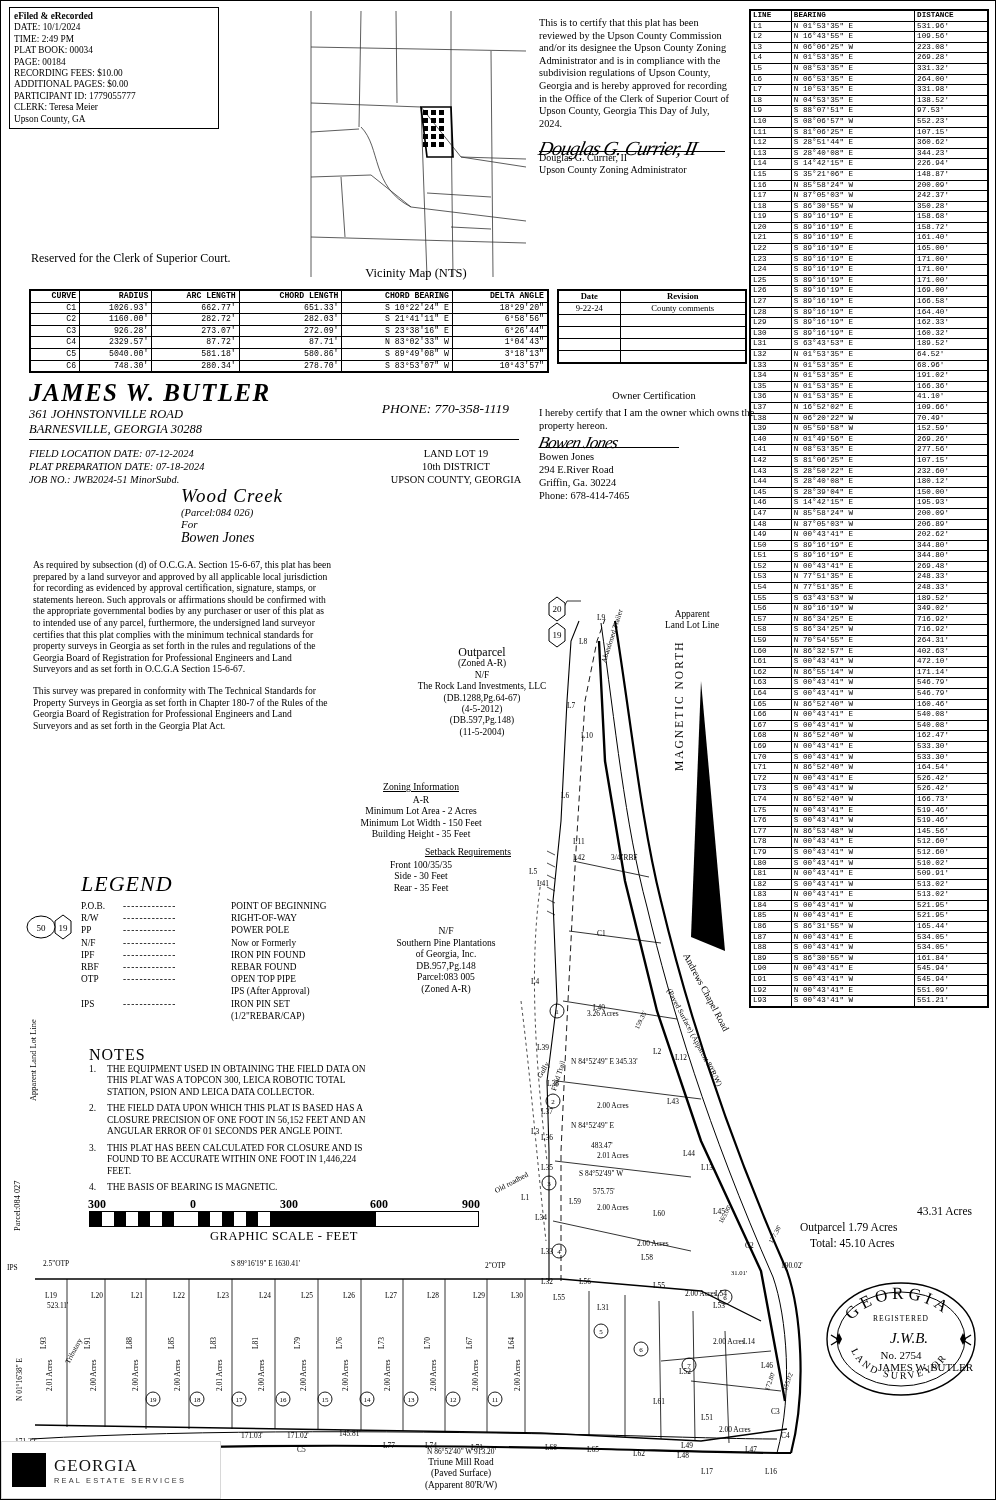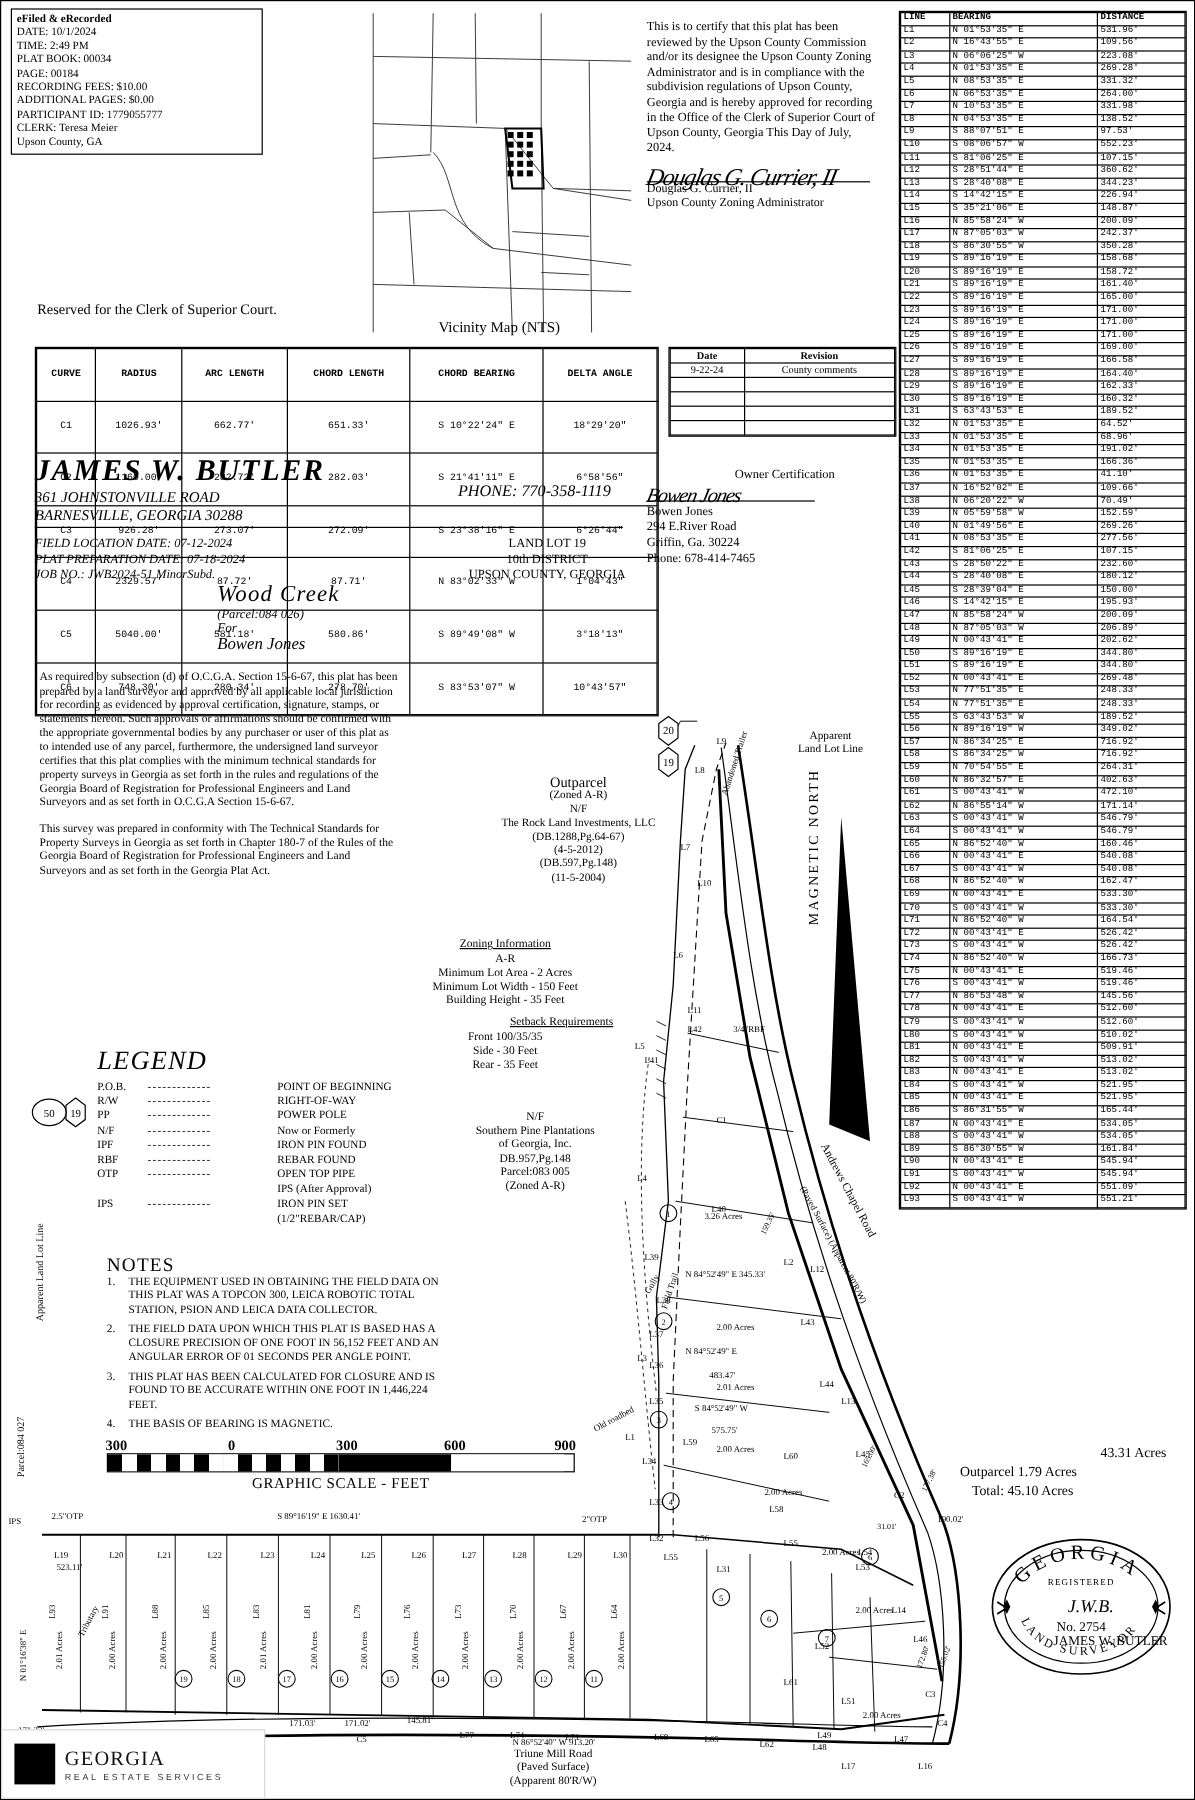--- a/index.html
+++ b/index.html
@@ -25,21 +25,21 @@
   
   #linetable{position:absolute;left:748px;top:8px;width:240px;border:1px solid #000;box-sizing:border-box;}
   #linetable table{border-collapse:collapse;width:100%;font-family:"Liberation Mono",monospace;font-size:7.6px;}
   #linetable td,#linetable th{border:0.6px solid #000;padding:0 2px;line-height:9.6px;text-align:left;white-space:nowrap;}
   #linetable th{font-weight:bold;font-size:7.6px;}
   #linetable td.c2{width:52%;}
 
   
   #curvetable{position:absolute;left:28px;top:288px;width:520px;border:1px solid #000;box-sizing:border-box;}
   #curvetable table{border-collapse:collapse;width:100%;font-family:"Liberation Mono",monospace;font-size:8.2px;}
-  #curvetable td,#curvetable th{border:0.6px solid #000;padding:16px 3px;line-height:10.6px;text-align:center;white-space:nowrap;}
+  #curvetable td,#curvetable th{border:0.6px solid #000;padding:0 3px;line-height:10.6px;text-align:right;white-space:nowrap;}
 
   
   #revtable{position:absolute;left:556px;top:288px;width:190px;border:1px solid #000;box-sizing:border-box;}
   #revtable table{border-collapse:collapse;width:100%;font-family:"Liberation Serif",serif;font-size:8.6px;}
   #revtable td,#revtable th{border:0.6px solid #000;padding:0 3px;line-height:11px;text-align:center;white-space:nowrap;}
 
   
   #surveyor{position:absolute;left:28px;top:378px;width:500px;}
   #surveyor .name{font-family:"Liberation Serif",serif;font-style:italic;font-weight:bold;font-size:25px;letter-spacing:1.5px;}
   #surveyor .addr{font-family:"Liberation Serif",serif;font-style:italic;font-size:12.5px;line-height:15px;}
@@ -781,20 +781,21 @@
   </div>
 
   <div id="landlot">
     <div>LAND LOT 19</div>
     <div>10th DISTRICT</div>
     <div>UPSON COUNTY, GEORGIA</div>
   </div>
 
   <div id="owner">
     <div class="hdr">Owner Certification</div>
+    <div>I hereby certify that I am the owner which owns the property hereon.</div>
     <div class="sigscript" style="font-size:17px;margin-top:4px;">Bowen Jones</div>
     <div style="border-top:1px solid #000;width:140px;margin-top:-2px;margin-bottom:2px;"></div>
     <div>Bowen Jones</div>
     <div>294 E.River Road</div>
     <div>Griffin, Ga. 30224</div>
     <div>Phone: 678-414-7465</div>
   </div>
 
   <div id="title">
     <div class="t1">Wood Creek</div>

